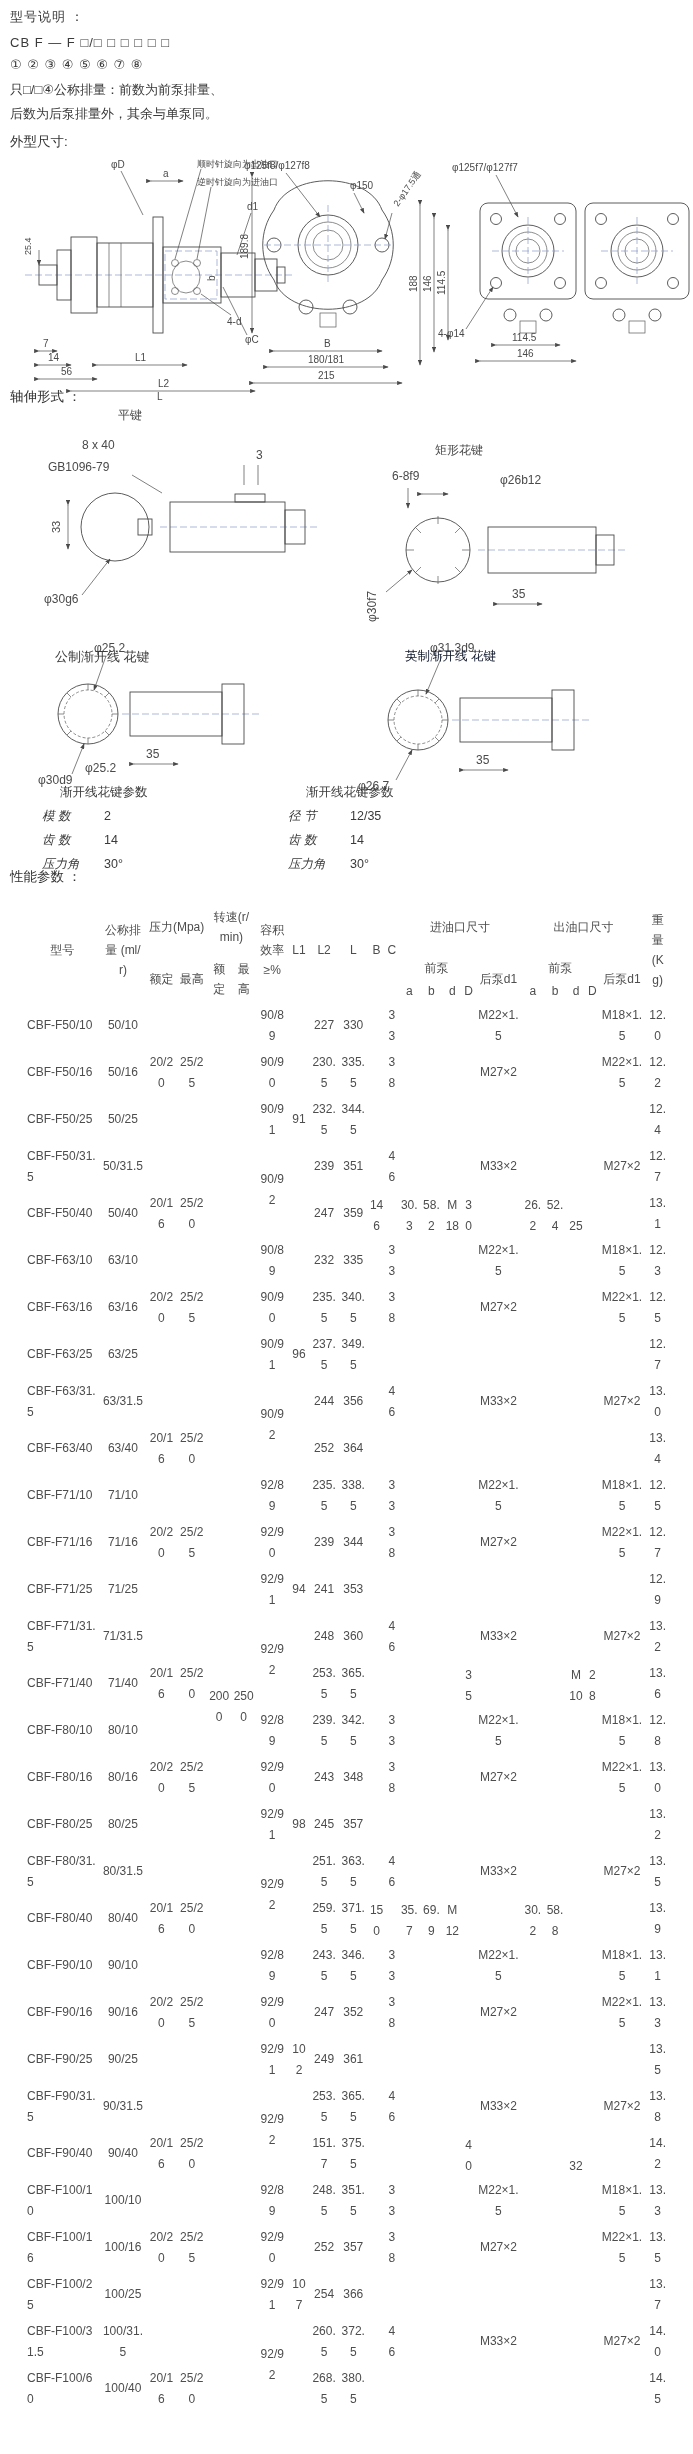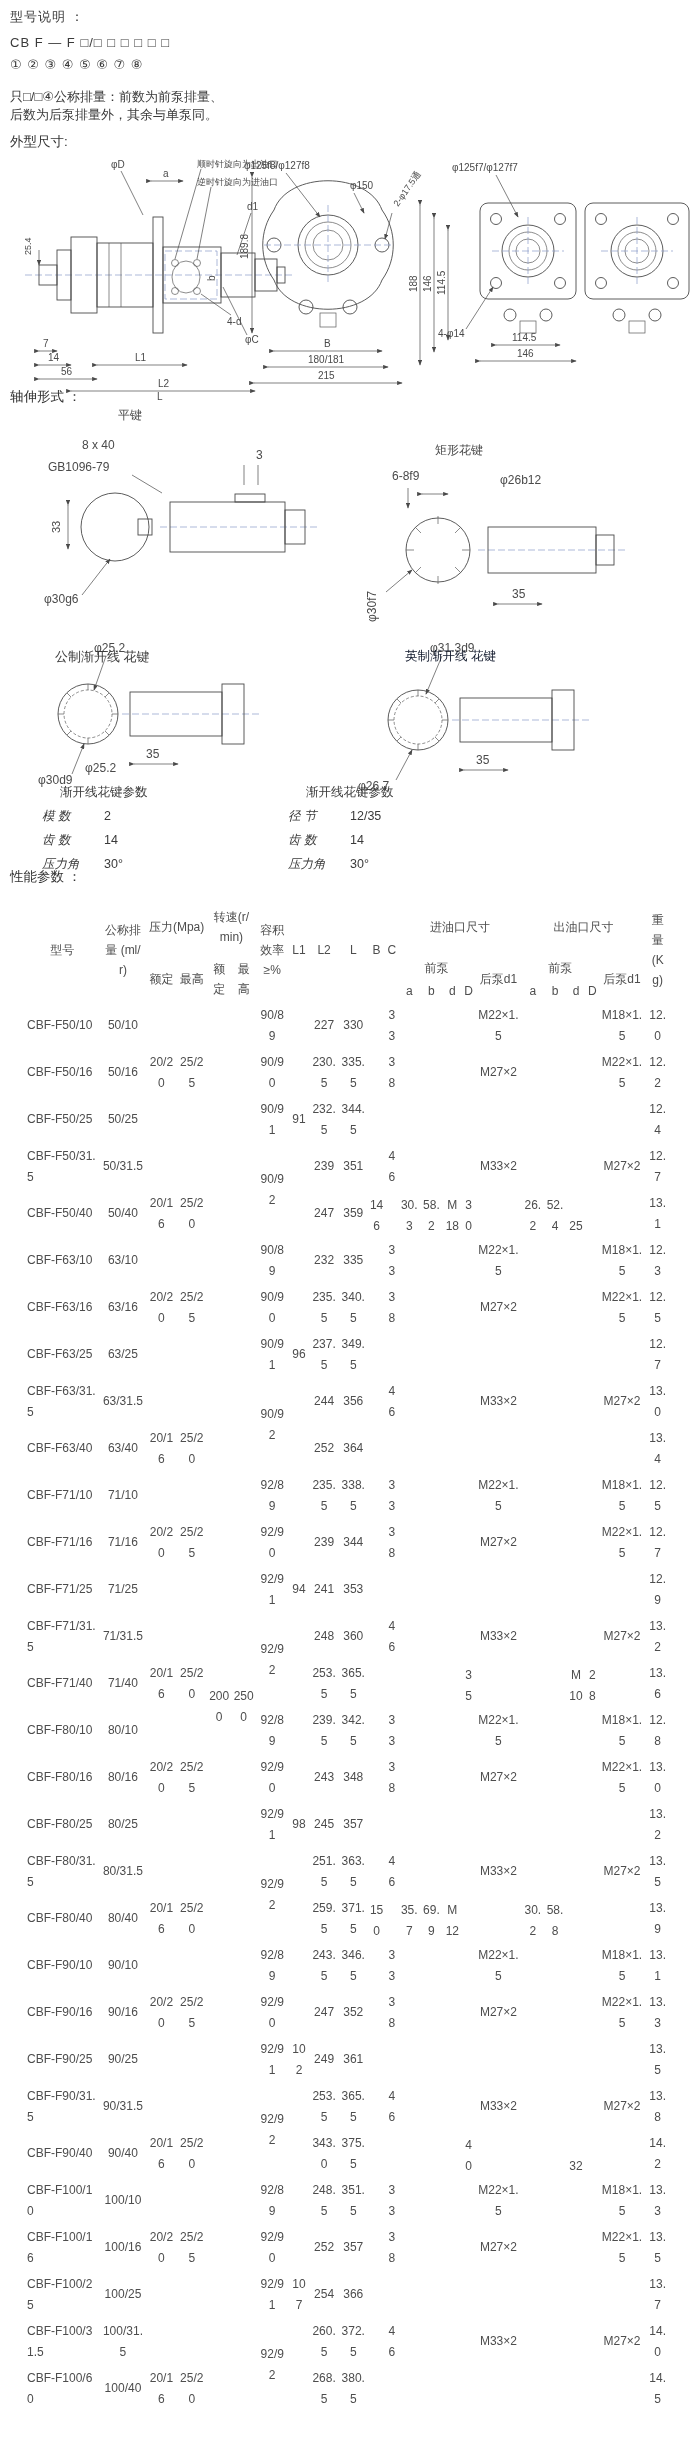--- a/index.html
+++ b/index.html
@@ -35,22 +35,22 @@
 </style>
 </head>
 <body>
 
 <div id="page">
 
   <div class="abs" style="left:10px;top:8px;">
     <div class="introline">型号说明 ：</div>
     <div class="introline" style="margin-top:9px;">CB F — F □/□ □ □ □ □ □</div>
     <div class="introline" style="margin-top:7px;">① ② ③ ④ ⑤ ⑥ ⑦ ⑧</div>
-    <div class="introline" style="margin-top:16px;letter-spacing:0;text-align:center;">只□/□④公称排量：前数为前泵排量、</div>
-    <div class="introline" style="letter-spacing:0;">后数为后泵排量外，其余与单泵同。</div>
+    <div class="introline" style="margin-top:9px;letter-spacing:0;text-align:center;">只□/□④公称排量：前数为前泵排量、</div>
+    <div class="introline" style="margin-top:6px;letter-spacing:0;">后数为后泵排量外，其余与单泵同。</div>
   </div>
 
   <div class="abs h" style="left:10px;top:133px;">外型尺寸:</div>
 
   <svg class="abs" style="left:0;top:150px;" width="693" height="250" viewBox="0 0 693 250">
     <defs>
       <marker id="ar" markerWidth="8" markerHeight="6" refX="7" refY="3" orient="auto">
         <path d="M0,0 L8,3 L0,6 Z" fill="#4a4a4a"></path>
       </marker>
       <pattern id="hp" width="5" height="5" patternTransform="rotate(45)" patternUnits="userSpaceOnUse">
@@ -878,21 +878,21 @@
           <td class="cw19"></td>
           <td class="cw20"></td>
           <td class="cw21">M27×2</td>
           <td class="cw22">13.8</td>
         </tr>
         <tr>
           <td class="cw0">CBF-F90/40</td>
           <td class="cw1">90/40</td>
           <td class="cw2">20/16</td>
           <td class="cw3">25/20</td>
-          <td class="cw8">343.0</td>
+          <td class="cw8">151.7</td>
           <td class="cw9">375.5</td>
           <td class="cw10"></td>
           <td class="cw11"></td>
           <td class="cw12"></td>
           <td class="cw13"></td>
           <td class="cw14"></td>
           <td class="cw15 vb">40</td>
           <td class="cw16"></td>
           <td class="cw17"></td>
           <td class="cw18"></td>

